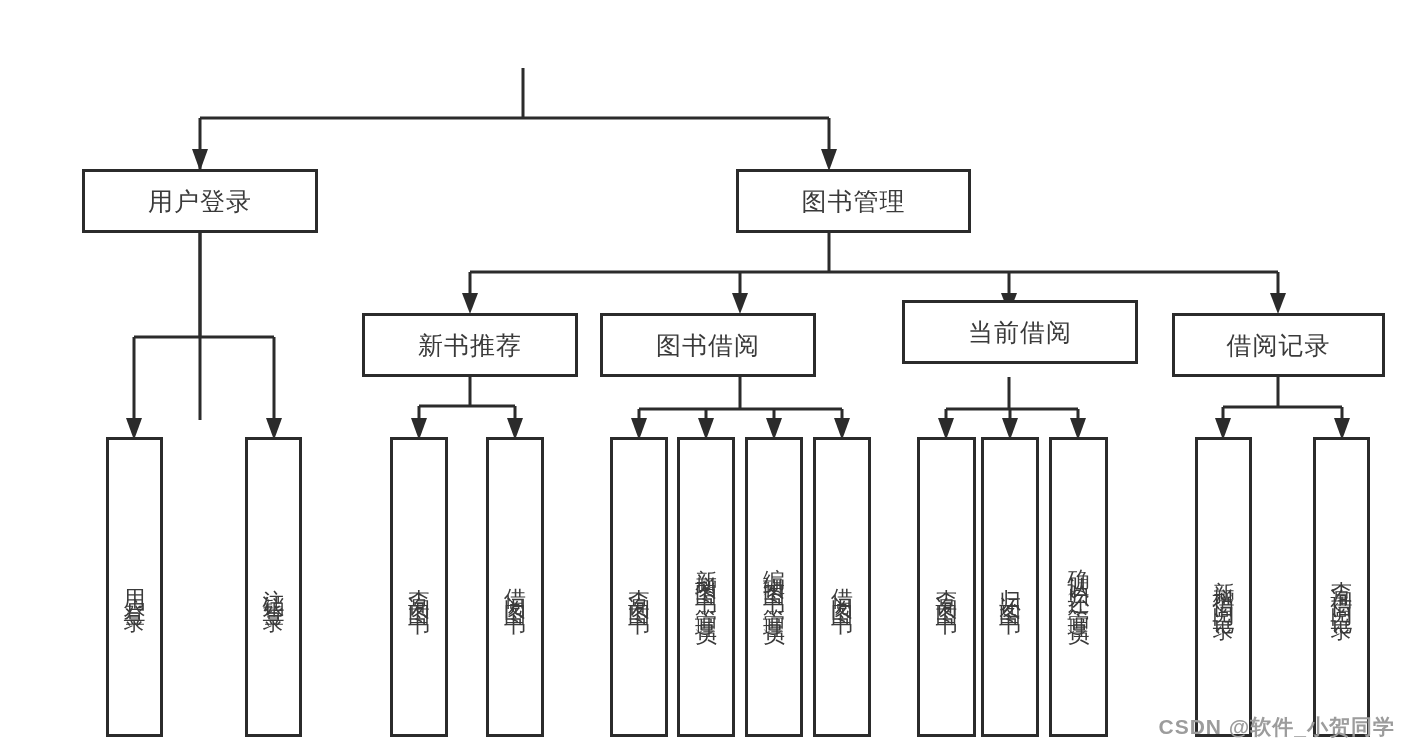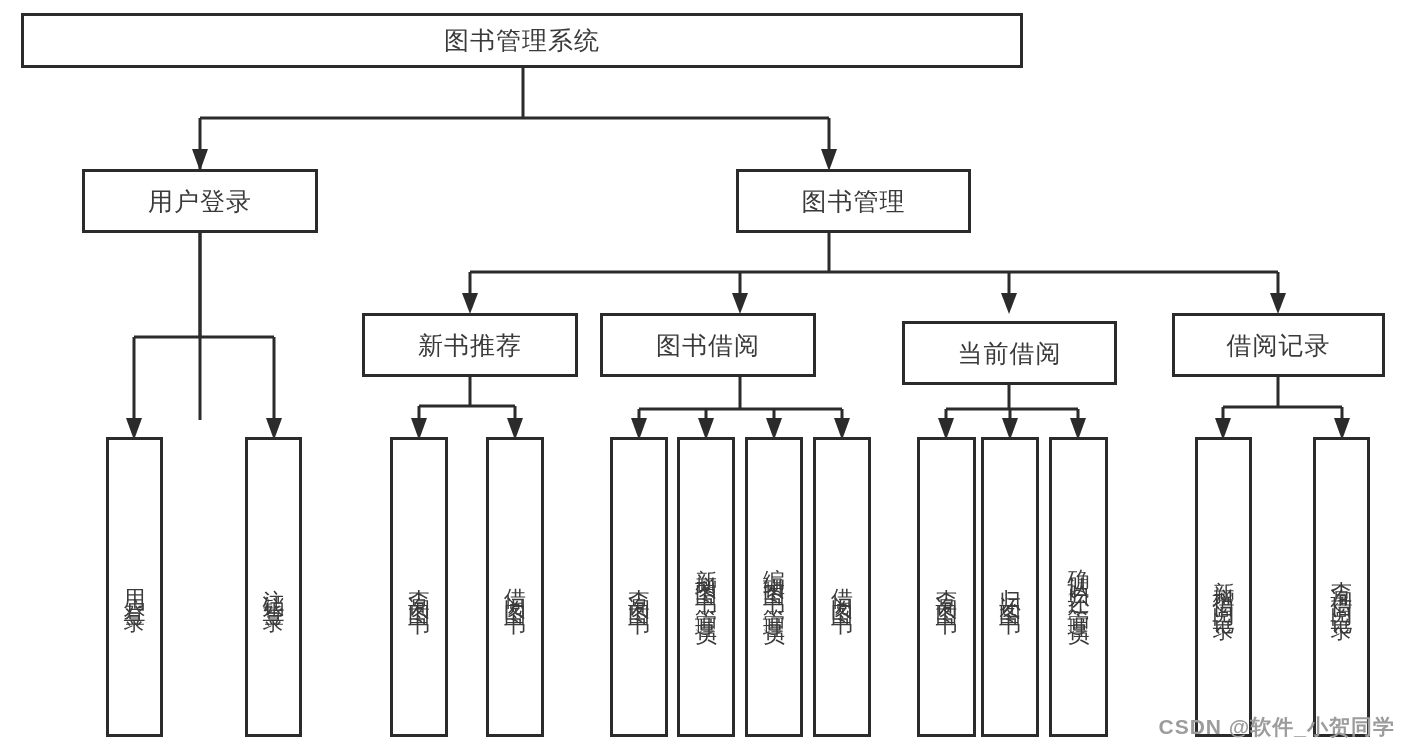--- a/index.html
+++ b/index.html
@@ -76,38 +76,35 @@
     <polygon points="698,418 714,418 706,440"></polygon>
     <polygon points="766,418 782,418 774,440"></polygon>
     <polygon points="834,418 850,418 842,440"></polygon>
     <polygon points="938,418 954,418 946,440"></polygon>
     <polygon points="1002,418 1018,418 1010,440"></polygon>
     <polygon points="1070,418 1086,418 1078,440"></polygon>
     <polygon points="1215,418 1231,418 1223,440"></polygon>
     <polygon points="1334,418 1350,418 1342,440"></polygon>
   </svg>
 
-  <div class="node h" style="left:21px;top:13px;width:1002px;height:55px">
-    <span>图书管理系统</span>
-  </div>
 
   <div class="node h" style="left:82px;top:169px;width:236px;height:64px">
     <span>用户登录</span>
   </div>
   <div class="node h" style="left:736px;top:169px;width:235px;height:64px">
     <span>图书管理</span>
   </div>
 
   <div class="node h" style="left:362px;top:313px;width:216px;height:64px">
     <span>新书推荐</span>
   </div>
   <div class="node h" style="left:600px;top:313px;width:216px;height:64px">
     <span>图书借阅</span>
   </div>
-  <div class="node h" style="left:902px;top:321px;width:215px;height:64px">
+  <div class="node h" style="left:902px;top:300px;width:236px;height:64px">
     <span>当前借阅</span>
   </div>
   <div class="node h" style="left:1172px;top:313px;width:213px;height:64px">
     <span>借阅记录</span>
   </div>
 
   <div class="node v" style="left:106px;top:437px;width:57px;height:300px">
     <span>用户登录</span>
   </div>
   <div class="node v" style="left:245px;top:437px;width:57px;height:300px">

